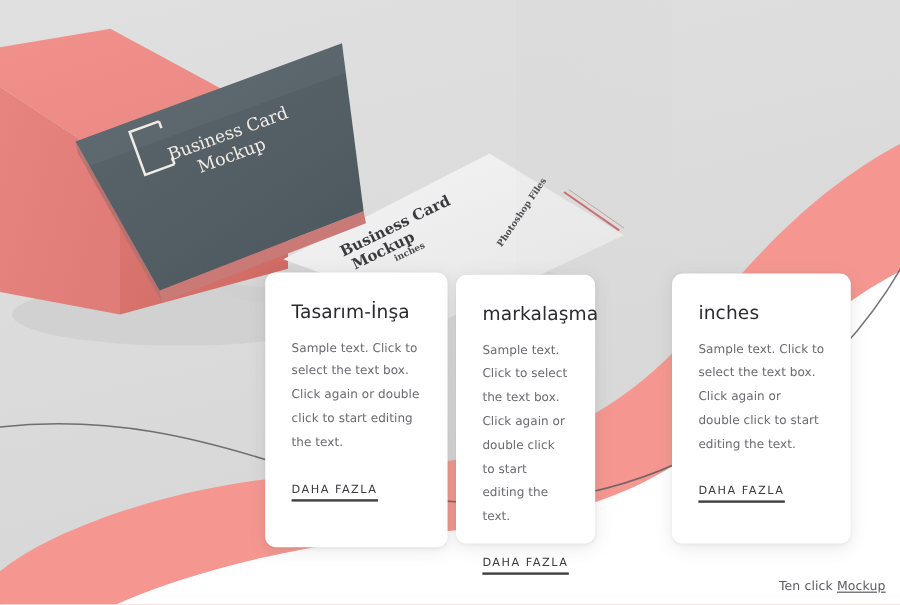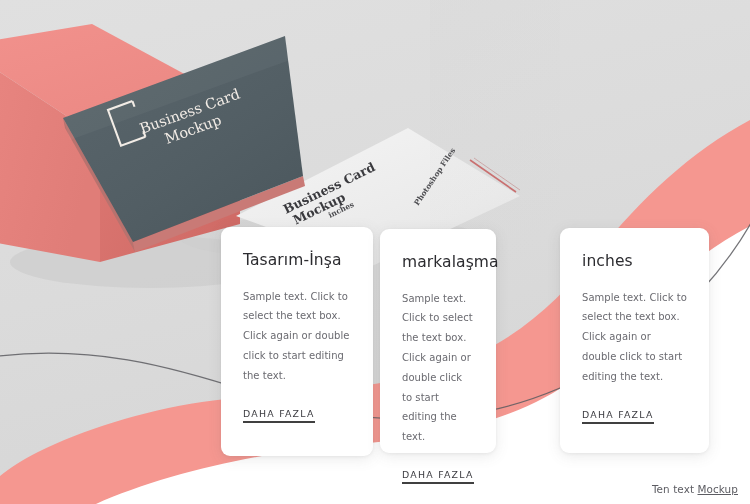--- a/index.html
+++ b/index.html
@@ -36,21 +36,21 @@
   .card-1 { left:221px; top:227px; width:152px; height:229px; }
   .card-2 { left:380px; top:229px; width:116px; height:224px; }
   .card-3 { left:560px; top:228px; width:149px; height:225px; }
 
   .card-title {
     font-size:15.5px;
     font-weight:400;
     color:#2c2c30;
     letter-spacing:0.1px;
     line-height:1.2;
-    margin-bottom:17px;
+    margin-bottom:11px;
     white-space:nowrap;
   }
   .card-body {
     font-size:10px;
     line-height:1.98;
     color:#6a6a70;
     letter-spacing:0.05px;
     margin-bottom:16px;
   }
   .card-link {
@@ -230,17 +230,17 @@
 
     <div class="card card-3">
       <div class="card-title">inches</div>
       <div class="card-body">Sample text. Click to select the text box. Click again or double click to start editing the text.</div>
       <a class="card-link" href="#">DAHA FAZLA</a>
     </div>
 
   </div>
 
   <div class="credit">
-    <span>Ten text</span>
+    <span>Ten click</span>
     <a href="#">Mockup</a>
   </div>
 
 </div>
 
 </body></html>

